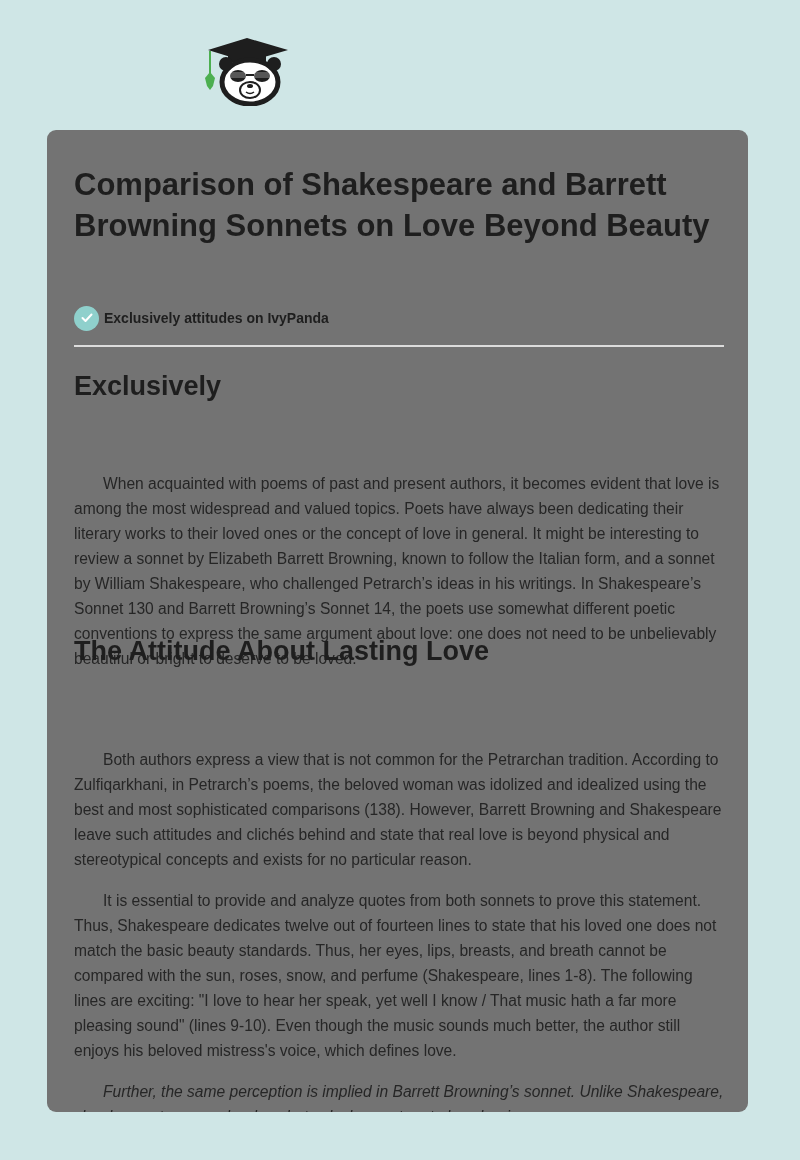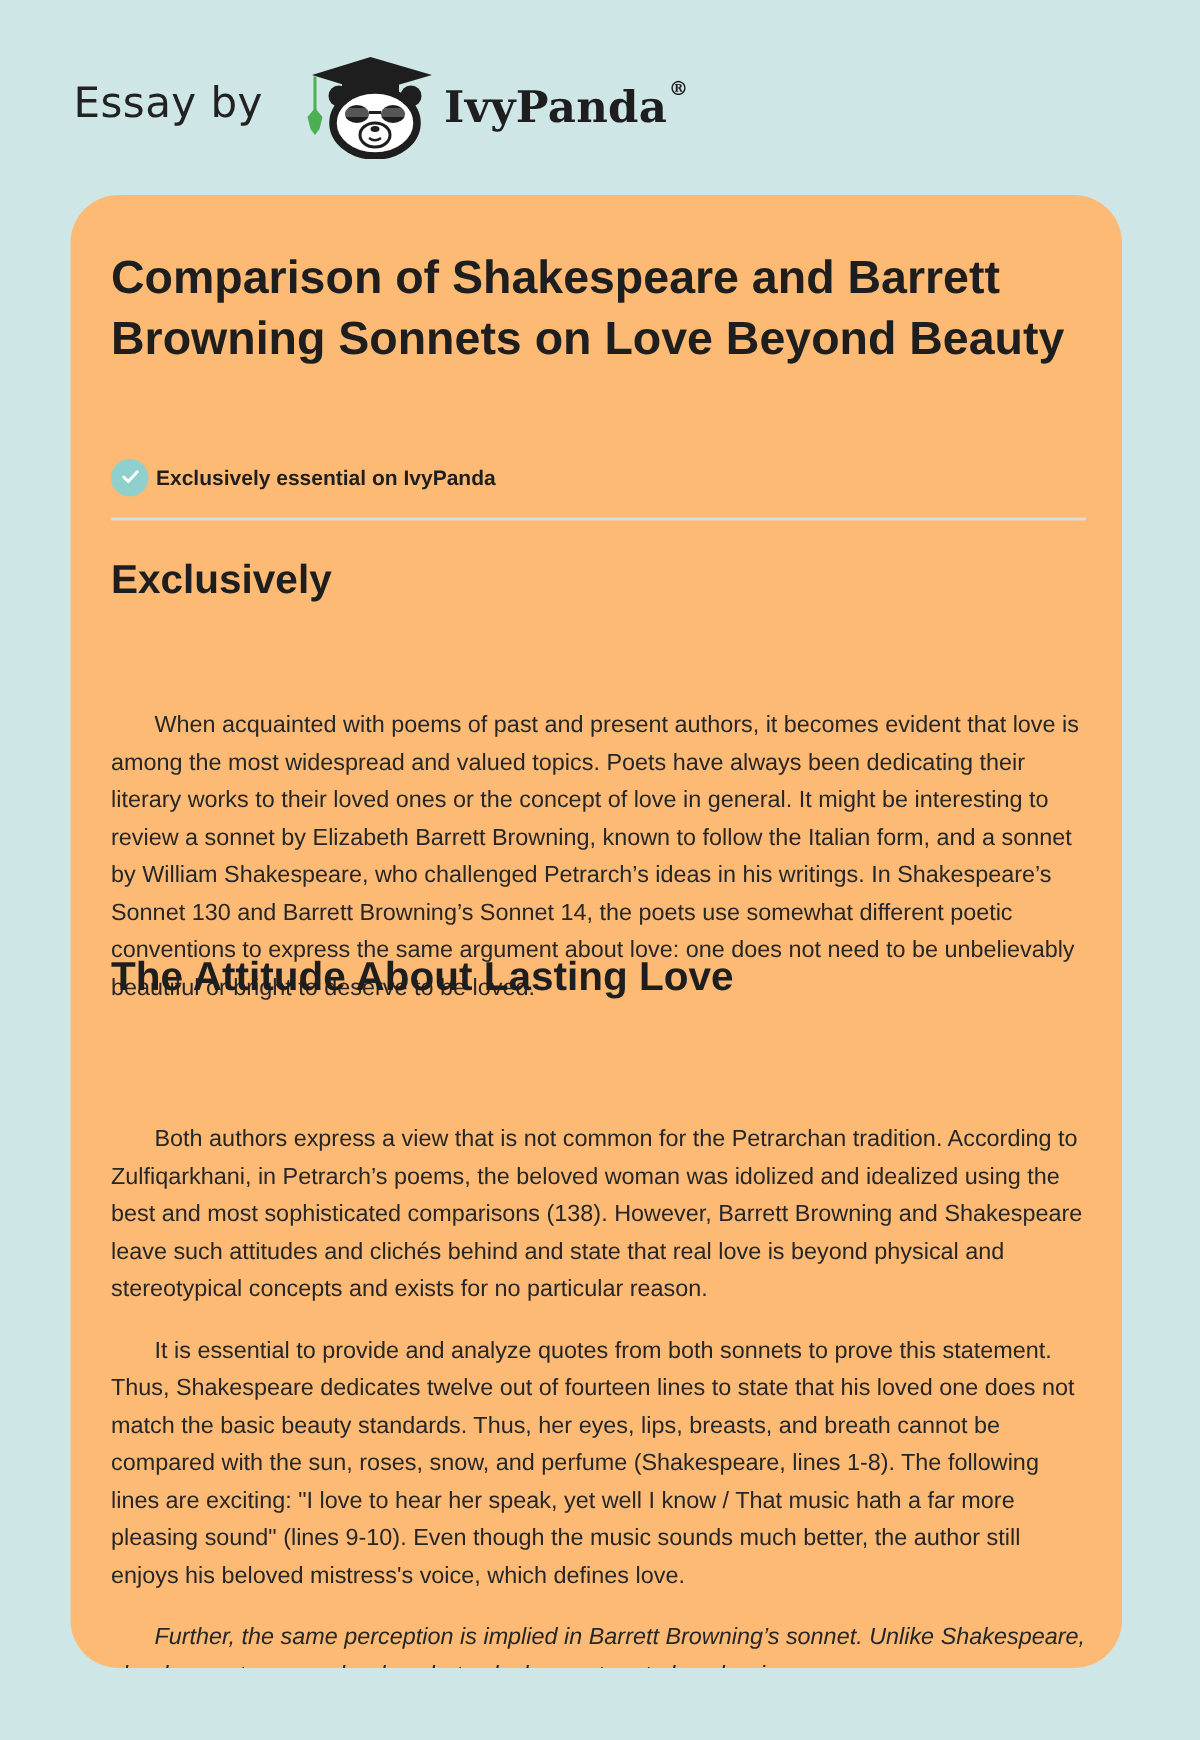--- a/index.html
+++ b/index.html
@@ -49,22 +49,22 @@
       position: relative;
       top: -2px;
       margin-left: 1px;
     }
     .card {
       position: absolute;
       left: 47px;
       top: 130px;
       width: 701px;
       height: 982px;
-      background: #fdba74;
-      border-radius: 32px;
+      background: #737373;
+      border-radius: 9px;
       overflow: hidden;
     }
     .card-inner {
       position: absolute;
       left: 27px;
       top: 0;
       width: 650px;
     }
     .title {
       position: absolute;
@@ -124,21 +124,20 @@
       line-height: 25px;
       color: #262626;
       text-indent: 29px;
       margin-top: 43px;
     }
   </style>
 </head>
 <body>
 
 <div class="header">
-  <div class="brand-prefix">Essay by</div>
   <div class="logo-icon">
     <svg width="86" height="70" viewBox="0 0 86 70" xmlns="http://www.w3.org/2000/svg">
 
       <polygon points="4,14 43,2 84,14 43,26" fill="#1e1e1e"></polygon>
       <rect x="24" y="16" width="38" height="10" fill="#1e1e1e"></rect>
 
       <line x1="6" y1="15" x2="6" y2="40" stroke="#4caf50" stroke-width="2"></line>
 
       <path d="M1,42 L6,36 L11,42 L9,50 L6,54 L3,50 Z" fill="#4caf50"></path>
 
@@ -151,36 +150,33 @@
       <ellipse cx="58" cy="40" rx="8" ry="6" fill="#1e1e1e"></ellipse>
       <rect x="26" y="36" width="16" height="6" fill="#ffffff" opacity="0.25"></rect>
       <rect x="50" y="36" width="16" height="6" fill="#ffffff" opacity="0.25"></rect>
       <line x1="42" y1="39" x2="50" y2="39" stroke="#1e1e1e" stroke-width="2"></line>
 
       <ellipse cx="46" cy="54" rx="10" ry="8" fill="#ffffff" stroke="#1e1e1e" stroke-width="2"></ellipse>
       <ellipse cx="46" cy="50" rx="3" ry="2" fill="#1e1e1e"></ellipse>
       <path d="M42,56 Q46,59 50,56" stroke="#1e1e1e" stroke-width="1.5" fill="none"></path>
     </svg>
   </div>
-  <div class="brand-name">
-    <span>IvyPanda</span><sup>®</sup>
-  </div>
 </div>
 
 <div class="card">
   <div class="card-inner">
     <h1 class="title">Comparison of Shakespeare and Barrett Browning Sonnets on Love Beyond Beauty</h1>
 
     <div class="exclusive">
       <span class="check-icon">
         <svg width="12" height="10" viewBox="0 0 12 10" xmlns="http://www.w3.org/2000/svg">
           <polyline points="1.5,5 4.5,8 10.5,1.5" fill="none" stroke="#ffffff" stroke-width="2" stroke-linecap="round" stroke-linejoin="round"></polyline>
         </svg>
       </span>
-      <span class="exclusive-label">Exclusively essential on IvyPanda</span>
+      <span class="exclusive-label">Exclusively attitudes on IvyPanda</span>
     </div>
 
     <div class="divider"></div>
 
     <h2 class="h2" style="top:240px;">Exclusively</h2>
     <p class="para" style="top:298px;">When acquainted with poems of past and present authors, it becomes evident that love is among the most widespread and valued topics. Poets have always been dedicating their literary works to their loved ones or the concept of love in general. It might be interesting to review a sonnet by Elizabeth Barrett Browning, known to follow the Italian form, and a sonnet by William Shakespeare, who challenged Petrarch’s ideas in his writings. In Shakespeare’s Sonnet 130 and Barrett Browning’s Sonnet 14, the poets use somewhat different poetic conventions to express the same argument about love: one does not need to be unbelievably beautiful or bright to deserve to be loved.</p>
 
     <h2 class="h2" style="top:505px;text-align:right;">The Attitude About Lasting Love</h2>
     <p class="para" style="top:574px;">Both authors express a view that is not common for the Petrarchan tradition. According to Zulfiqarkhani, in Petrarch’s poems, the beloved woman was idolized and idealized using the best and most sophisticated comparisons (138). However, Barrett Browning and Shakespeare leave such attitudes and clichés behind and state that real love is beyond physical and stereotypical concepts and exists for no particular reason.</p>
     <p class="para" style="top:715px;">It is essential to provide and analyze quotes from both sonnets to prove this statement. Thus, Shakespeare dedicates twelve out of fourteen lines to state that his loved one does not match the basic beauty standards. Thus, her eyes, lips, breasts, and breath cannot be compared with the sun, roses, snow, and perfume (Shakespeare, lines 1-8). The following lines are exciting: "I love to hear her speak, yet well I know / That music hath a far more pleasing sound" (lines 9-10). Even though the music sounds much better, the author still enjoys his beloved mistress's voice, which defines love.</p>

